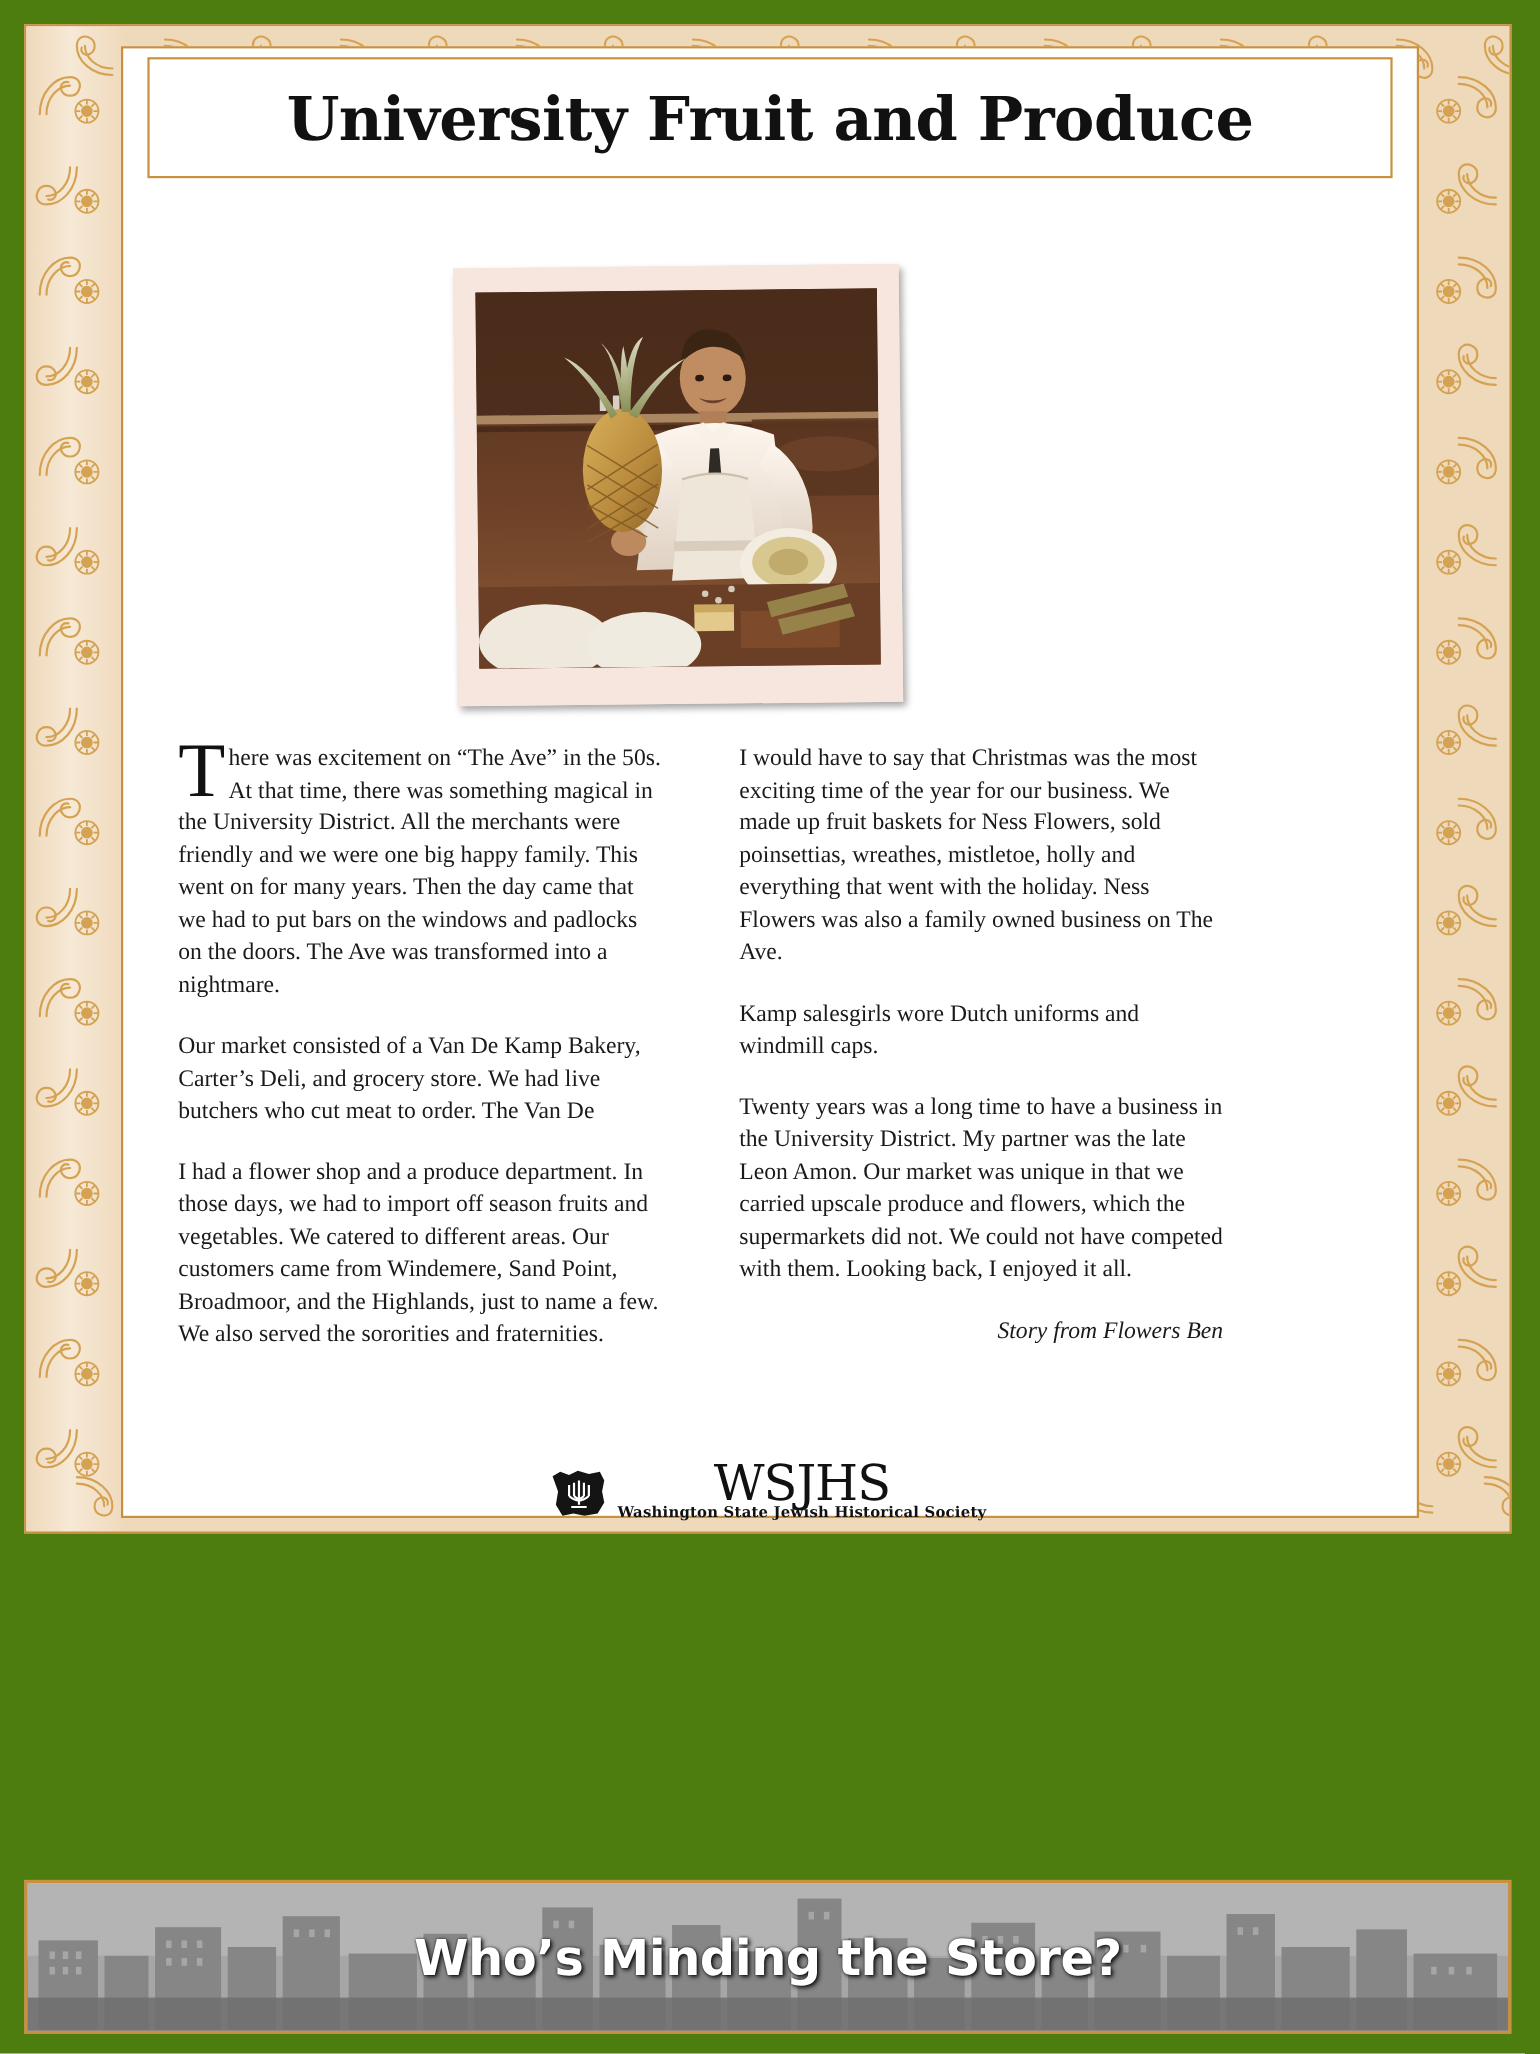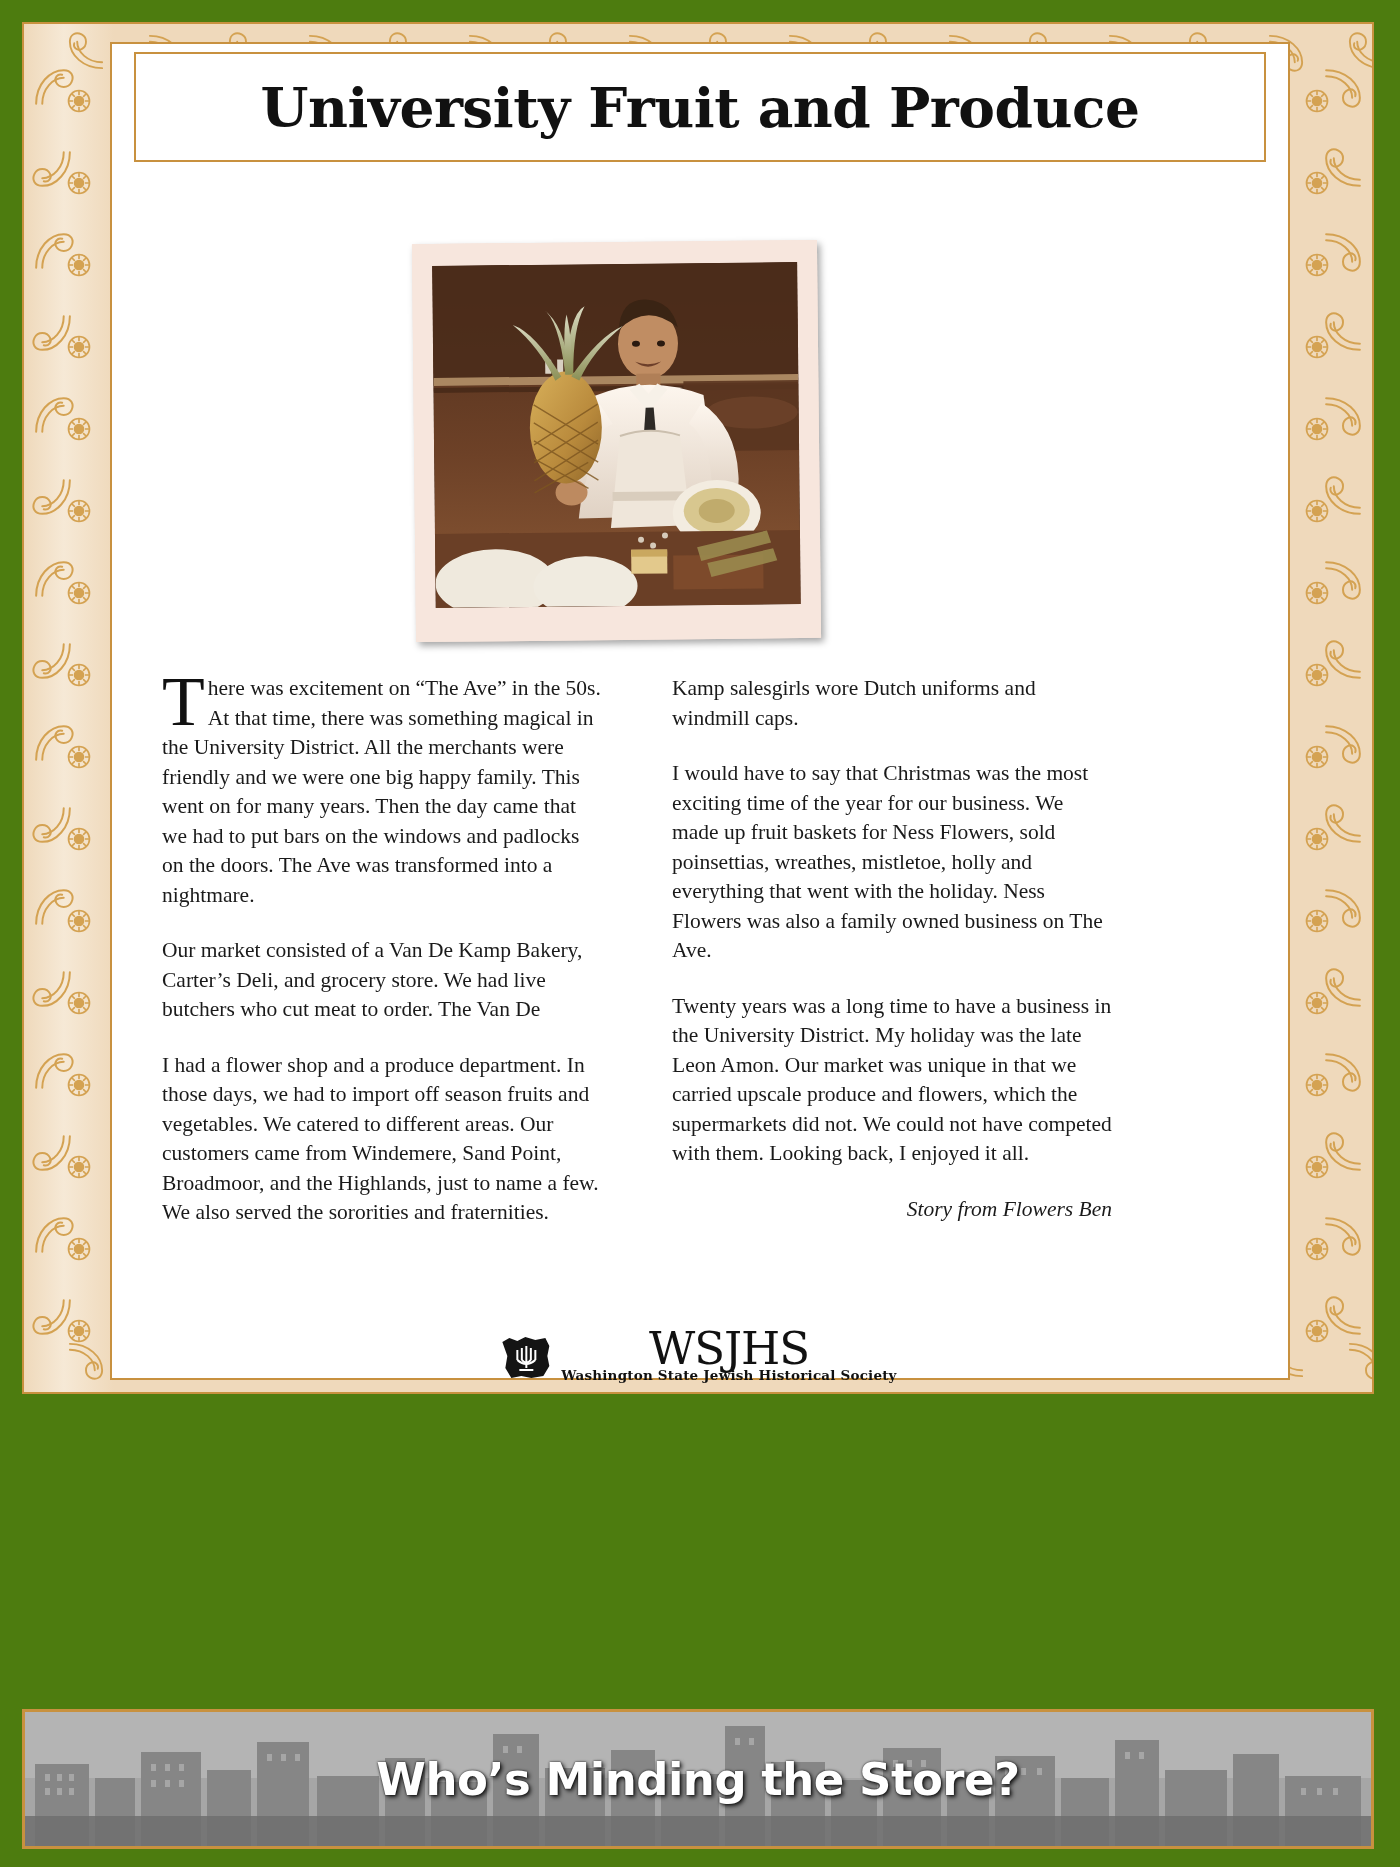--- a/index.html
+++ b/index.html
@@ -966,23 +966,23 @@
 
       <div class="columns" style="left:50px;top:630px;width:1080px;">
         <div class="col left" style="width:440px;">
           <p>
             <span class="dropcap">T</span><span>here was excitement on “The Ave” in the 50s. At that time, there was something magical in the University District. All the merchants were friendly and we were one big happy family. This went on for many years. Then the day came that we had to put bars on the windows and padlocks on the doors. The Ave was transformed into a nightmare.</span>
           </p>
           <p>Our market consisted of a Van De Kamp Bakery, Carter’s Deli, and grocery store. We had live butchers who cut meat to order. The Van De</p>
           <p>I had a flower shop and a produce department. In those days, we had to import off season fruits and vegetables. We catered to different areas. Our customers came from Windemere, Sand Point, Broadmoor, and the Highlands, just to name a few. We also served the sororities and fraternities.</p>
         </div>
         <div class="col right" style="left:510px;width:440px;">
+          <p>I would have to say that Christmas was the most exciting time of the year for our business. We made up fruit baskets for Ness Flowers, sold poinsettias, wreathes, mistletoe, holly and everything that went with the holiday. Ness Flowers was also a family owned business on The Ave.</p>
           <p>Kamp salesgirls wore Dutch uniforms and windmill caps.</p>
-          <p>I would have to say that Christmas was the most exciting time of the year for our business. We made up fruit baskets for Ness Flowers, sold poinsettias, wreathes, mistletoe, holly and everything that went with the holiday. Ness Flowers was also a family owned business on The Ave.</p>
-          <p>Twenty years was a long time to have a business in the University District. My holiday was the late Leon Amon. Our market was unique in that we carried upscale produce and flowers, which the supermarkets did not. We could not have competed with them. Looking back, I enjoyed it all.</p>
+          <p>Twenty years was a long time to have a business in the University District. My partner was the late Leon Amon. Our market was unique in that we carried upscale produce and flowers, which the supermarkets did not. We could not have competed with them. Looking back, I enjoyed it all.</p>
           <div class="byline">Story from Flowers Ben</div>
         </div>
       </div>
 
     </div>
 
     <div class="logo" style="bottom:10px;">
       <div class="logo-mark">
         <svg width="54" height="50" viewBox="0 0 54 50">
           <path d="M3 10 L10 6 L18 9 L26 5 L36 8 L46 6 L50 14 L48 24 L50 34 L44 44 L32 46 L22 44 L12 46 L6 36 L8 24 Z" fill="#141414"></path>

